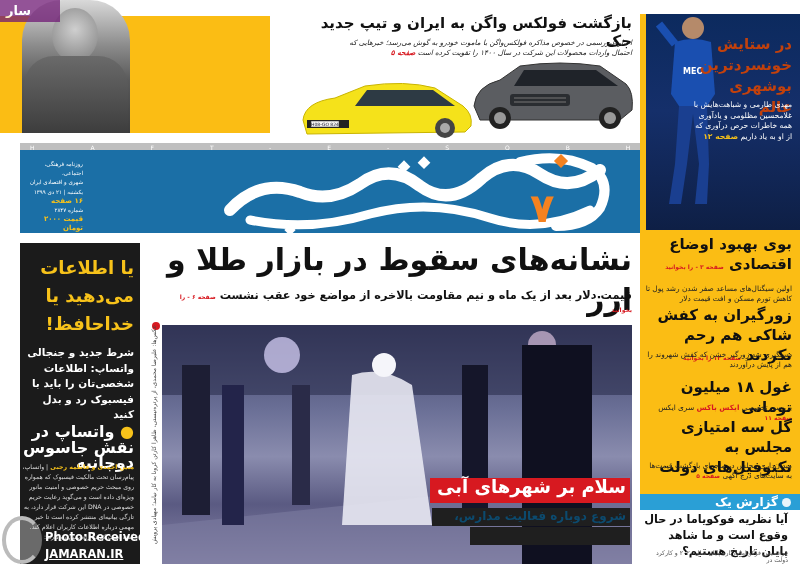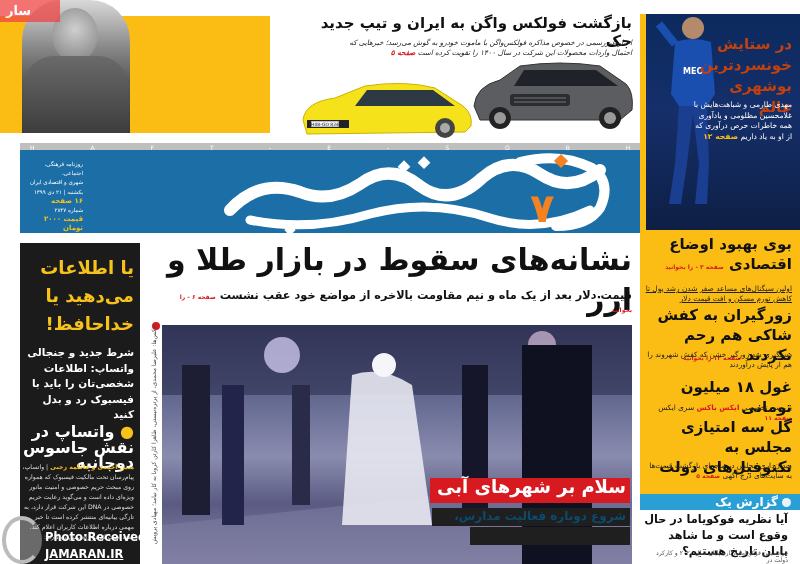--- a/index.html
+++ b/index.html
@@ -7,21 +7,21 @@
   body { font-family: "DejaVu Sans", sans-serif; position: relative; direction: ltr; }
   .abs { position: absolute; }
   .rtl { direction: rtl; }
 
   
   #feat-left { left: 0; top: 16px; width: 270px; height: 117px; background: #fbbd14; }
   #feat-left-photo { left: 22px; top: 0; width: 108px; height: 133px;
     background: linear-gradient(180deg,#d9d9d9 0%,#8a8a8a 35%,#5a5a5a 60%,#3c3c3c 100%); border-radius: 40px 40px 0 0; }
   #feat-left-photo .face { position:absolute; left:30px; top:8px; width:46px; height:54px; border-radius:50%; background: radial-gradient(circle at 50% 40%, #cfcfcf, #7a7a7a); }
   #feat-left-photo .uniform { position:absolute; left:2px; top:56px; width:104px; height:77px; background: linear-gradient(180deg,#6a6a6a,#3d3d3d); border-radius: 30px 30px 0 0; }
-  #corner-tag { left: 0; top: 0; width: 60px; height: 22px; background: #ef4444; opacity: .75; color:#fff; font-weight:bold; font-size:13px; line-height:22px; padding-left:6px; }
+  #corner-tag { left: 0; top: 0; width: 60px; height: 22px; background: #701a75; opacity: .75; color:#fff; font-weight:bold; font-size:13px; line-height:22px; padding-left:6px; }
   #feat-left-title { right: 12px; top: 14px; width: 160px; font-size: 14.5px; font-weight: bold; color: #1a1a1a; line-height: 18px; }
   #feat-left-sub { right: 12px; top: 34px; width: 150px; font-size: 8.5px; font-weight: bold; color:#1a1a1a; line-height: 12px; }
   #feat-left-body { right: 12px; top: 72px; width: 140px; font-size: 6.3px; color:#333; line-height: 8.4px; }
   .pg-ref { color: #d71920; font-weight: bold; }
 
   
   #cars-title { right: 168px; top: 14px; width: 340px; font-size: 15px; font-weight: bold; color:#111; }
   #cars-body { right: 168px; top: 38px; width: 300px; font-size: 7.2px; color:#222; line-height: 10px; font-style: italic; }
   #car-yellow { left: 295px; top: 80px; width: 180px; height: 58px; }
   #car-grey { left: 470px; top: 60px; width: 165px; height: 72px; }
@@ -67,21 +67,21 @@
   #photo-title { left: 430px; top: 476px; width: 196px; font-size: 18px; font-weight: bold; color: #fff; }
   #photo-sub-box1 { left: 432px; top: 508px; width: 198px; height: 18px; background: #1f1f1f; }
   #photo-sub-box2 { left: 470px; top: 527px; width: 160px; height: 18px; background: #1f1f1f; }
   #photo-sub { left: 430px; top: 507px; width: 196px; font-size: 12px; font-weight: bold; color: #0c4a6e; line-height: 19px; }
 
   
   #right-col { left: 640px; top: 232px; width: 160px; height: 262px; background: #fbbd14; }
   .r-head { font-weight: bold; color: #111; font-size: 15px; line-height: 20px; }
   .r-body { color: #222; font-size: 7.4px; line-height: 10px; }
   #r1-head { right: 8px; top: 234px; width: 148px; }
-  #r1-body { right: 8px; top: 284px; width: 148px; text-decoration: underline; }
+  #r1-body { right: 8px; top: 284px; width: 148px; }
   #r2-head { right: 8px; top: 305px; width: 148px; }
   #r2-body { right: 8px; top: 350px; width: 148px; margin-left: 36px; }
   #r3-head { right: 8px; top: 377px; width: 148px; }
   #r3-body { right: 8px; top: 403px; width: 148px; }
   #r4-head { right: 8px; top: 417px; width: 148px; }
   #r4-body { right: 8px; top: 461px; width: 148px; }
   #r3-body .hl { color: #d71920; font-weight:bold; }
 
   
   #report-bar { left: 640px; top: 494px; width: 160px; height: 16px; background: #2a9fd6; }

